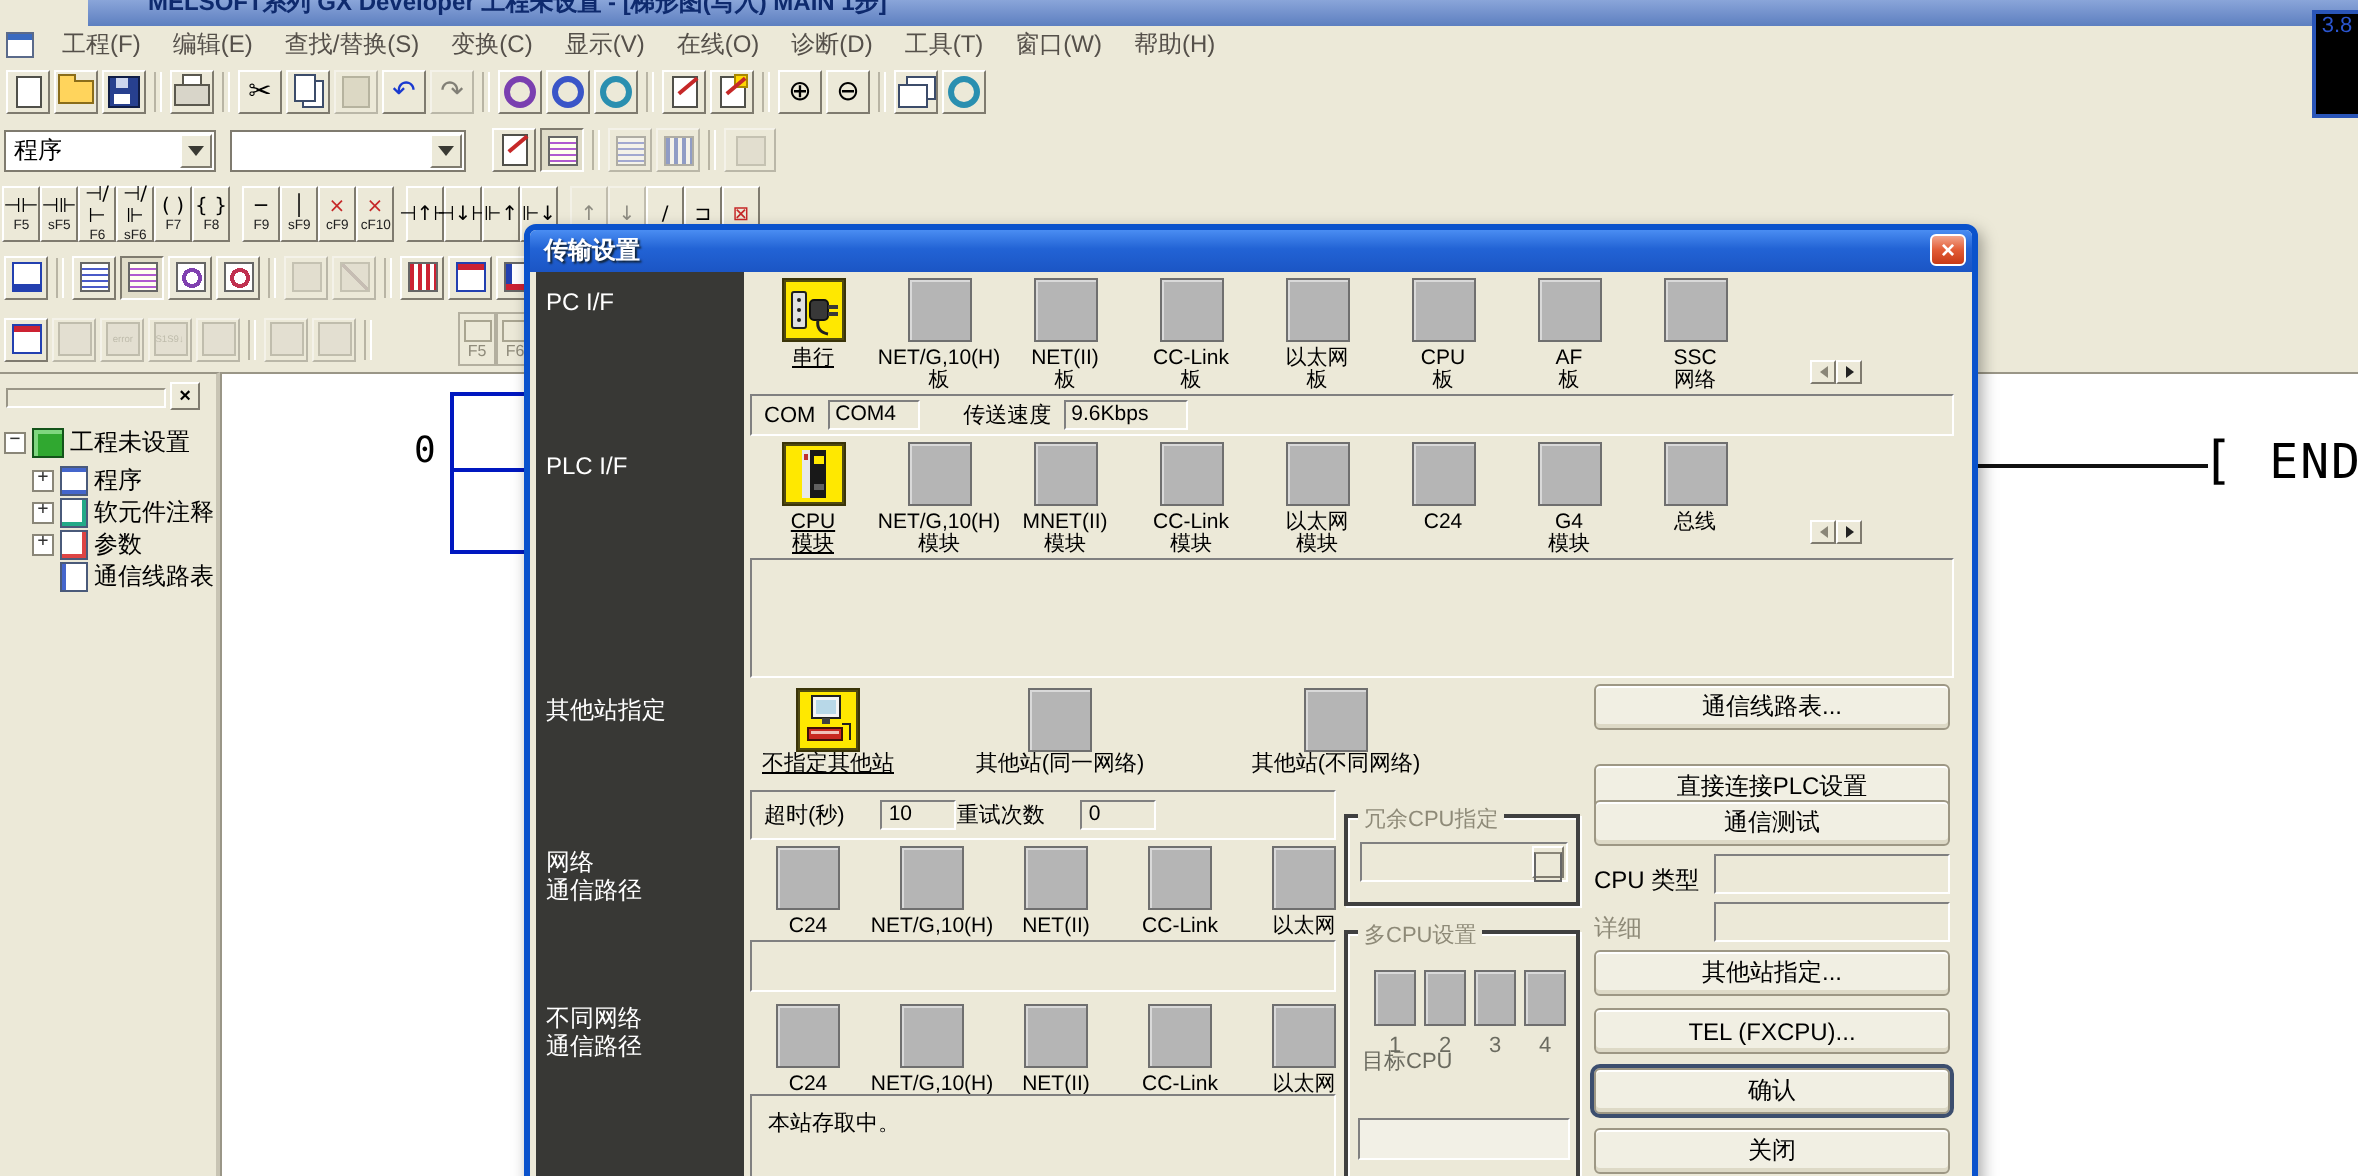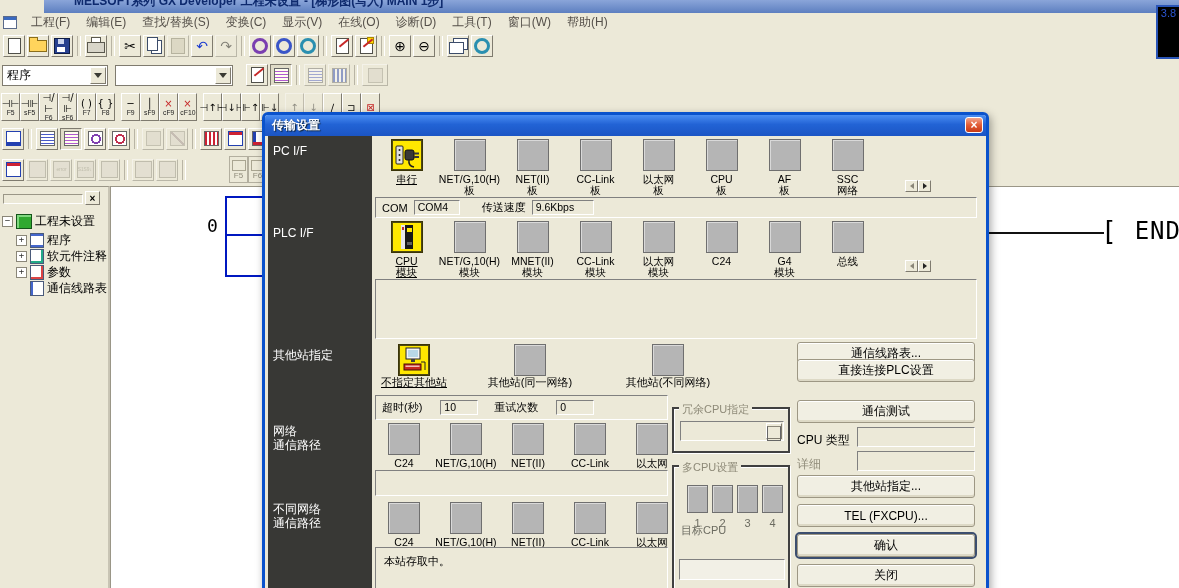--- a/index.html
+++ b/index.html
@@ -621,21 +621,21 @@
         <div class="lbl usel">不指定其他站</div>
       </div>
       <div class="ostn" style="left:337px;top:208px;width:132px;">
         <div class="tile"></div>
         <div class="lbl">其他站(不同网络)</div>
       </div>
 
       <div class="cpanel sunken" style="left:110px;top:259px;width:293px;height:25px;gap:0;">
         <span>超时(秒)</span>
         <span class="vbox" style="width:38px;margin-left:18px;">10</span>
-        <span style="margin-left:16px;font-family:Liberation Serif, serif;">重试次数</span>
+        <span style="font-family:Liberation Serif, serif;">重试次数</span>
         <span class="vbox" style="width:38px;margin-left:18px;">0</span>
       </div>
 
       <div class="slotrow" style="left:108px;top:287px;">
         <div class="slot" style="width:62px;">
             <div class="tile"></div>
             <div class="lbl">C24</div>
           </div>
         <div class="slot" style="width:62px;">
             <div class="tile"></div>
@@ -705,21 +705,21 @@
           <span class="mnum">1</span>
           <span class="mnum">2</span>
           <span class="mnum">3</span>
           <span class="mnum">4</span>
         </div>
         <span style="position:absolute;left:7px;top:56px;font-size:11px;color:#6b6b60;">目标CPU</span>
         <div class="sunken" style="position:absolute;left:5px;top:92px;width:106px;height:21px;background:#f2f0e6;font-size:11px;"></div>
       </div>
 
       <button class="abtn" style="top:206px;">通信线路表...</button>
-      <button class="abtn" style="top:223px;">直接连接PLC设置</button>
+      <button class="abtn" style="top:246px;">直接连接PLC设置</button>
       <button class="abtn" style="top:264px;">通信测试</button>
       <span class="flabel" style="left:532px;top:296px;">CPU 类型</span>
       <div class="abs sunken" style="left:592px;top:291px;width:118px;height:20px;"></div>
       <span class="flabel dis-t" style="left:532px;top:320px;">详细</span>
       <div class="abs sunken" style="left:592px;top:315px;width:118px;height:20px;"></div>
       <button class="abtn" style="top:339px;">其他站指定...</button>
       <button class="abtn" style="top:368px;">TEL (FXCPU)...</button>
       <button class="abtn def" style="top:398px;">确认</button>
       <button class="abtn" style="top:428px;">关闭</button>
     </div>

